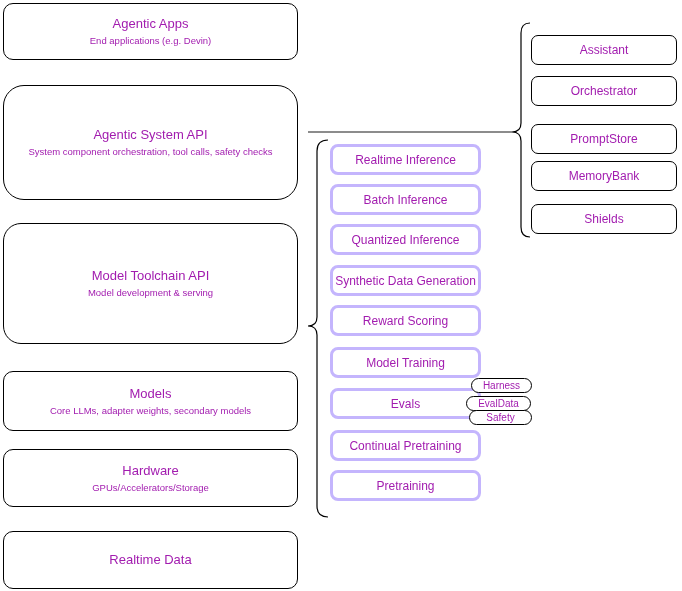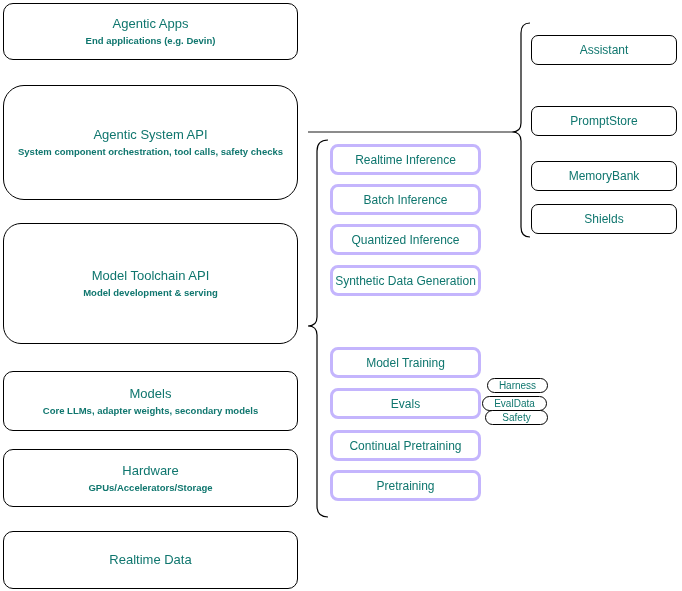--- a/index.html
+++ b/index.html
@@ -1,46 +1,46 @@
 <!DOCTYPE html>
 <html><head>
 <meta charset="utf-8">
 <style>
   html,body{margin:0;padding:0;background:#fff;}
   .canvas{
     position:relative;width:682px;height:591px;background:#ffffff;
-    font-family:"Liberation Sans",sans-serif;color:#0f766e;overflow:hidden;
+    font-family:"Liberation Sans",sans-serif;color:#a21caf;overflow:hidden;
   }
   .canvas *{box-sizing:border-box;}
   svg.links{position:absolute;left:0;top:0;z-index:1;}
   
   .lbox{
     position:absolute;left:3px;width:295px;background:#fff;border:1px solid #000;
     display:flex;flex-direction:column;align-items:center;justify-content:center;
     gap:4px;text-align:center;z-index:2;
   }
   .lbox .title{font-size:13px;line-height:14px;}
-  .lbox .sub{font-size:9.5px;line-height:11px;font-weight:bold;}
+  .lbox .sub{font-size:9.5px;line-height:11px;}
   
   .mbox{
     position:absolute;left:330px;width:151px;height:31px;background:#fff;
     border:3px solid #c4b5fd;border-radius:8px;display:flex;align-items:center;
     justify-content:center;font-size:12px;white-space:nowrap;z-index:2;
   }
   
   .rbox{
     position:absolute;left:531px;width:146px;height:30px;background:#fff;
     border:1px solid #000;border-radius:7px;display:flex;align-items:center;
     justify-content:center;font-size:12px;white-space:nowrap;z-index:2;
   }
   
   .pill{
     position:absolute;height:15px;background:#fff;border:1px solid #000;
     border-radius:9px;display:flex;align-items:center;justify-content:center;
-    font-size:10px;white-space:nowrap;z-index:3;margin-left:16px;
+    font-size:10px;white-space:nowrap;z-index:3;
   }
 </style>
 </head>
 <body>
 
 <div class="canvas">
 
   <svg class="links" width="682" height="591" viewBox="0 0 682 591">
 
     <path d="M 308 132 L 512 132" fill="none" stroke="#666666" stroke-width="1.4"></path>
@@ -83,20 +83,23 @@
   </div>
   <div class="mbox" style="top:184px">
     <span>Batch Inference</span>
   </div>
   <div class="mbox" style="top:224px">
     <span>Quantized Inference</span>
   </div>
   <div class="mbox" style="top:265px">
     <span>Synthetic Data Generation</span>
   </div>
+  <div class="mbox" style="top:305px">
+    <span>Reward Scoring</span>
+  </div>
   <div class="mbox" style="top:347px">
     <span>Model Training</span>
   </div>
   <div class="mbox" style="top:388px">
     <span>Evals</span>
   </div>
   <div class="mbox" style="top:430px">
     <span>Continual Pretraining</span>
   </div>
   <div class="mbox" style="top:470px">
@@ -109,21 +112,24 @@
   <div class="pill" style="left:466px;top:396px;width:65px">
     <span>EvalData</span>
   </div>
   <div class="pill" style="left:469px;top:410px;width:63px">
     <span>Safety</span>
   </div>
 
   <div class="rbox" style="top:35px">
     <span>Assistant</span>
   </div>
-  <div class="rbox" style="top:106px">
+  <div class="rbox" style="top:76px">
+    <span>Orchestrator</span>
+  </div>
+  <div class="rbox" style="top:124px">
     <span>PromptStore</span>
   </div>
   <div class="rbox" style="top:161px">
     <span>MemoryBank</span>
   </div>
   <div class="rbox" style="top:204px">
     <span>Shields</span>
   </div>
 
 </div>

